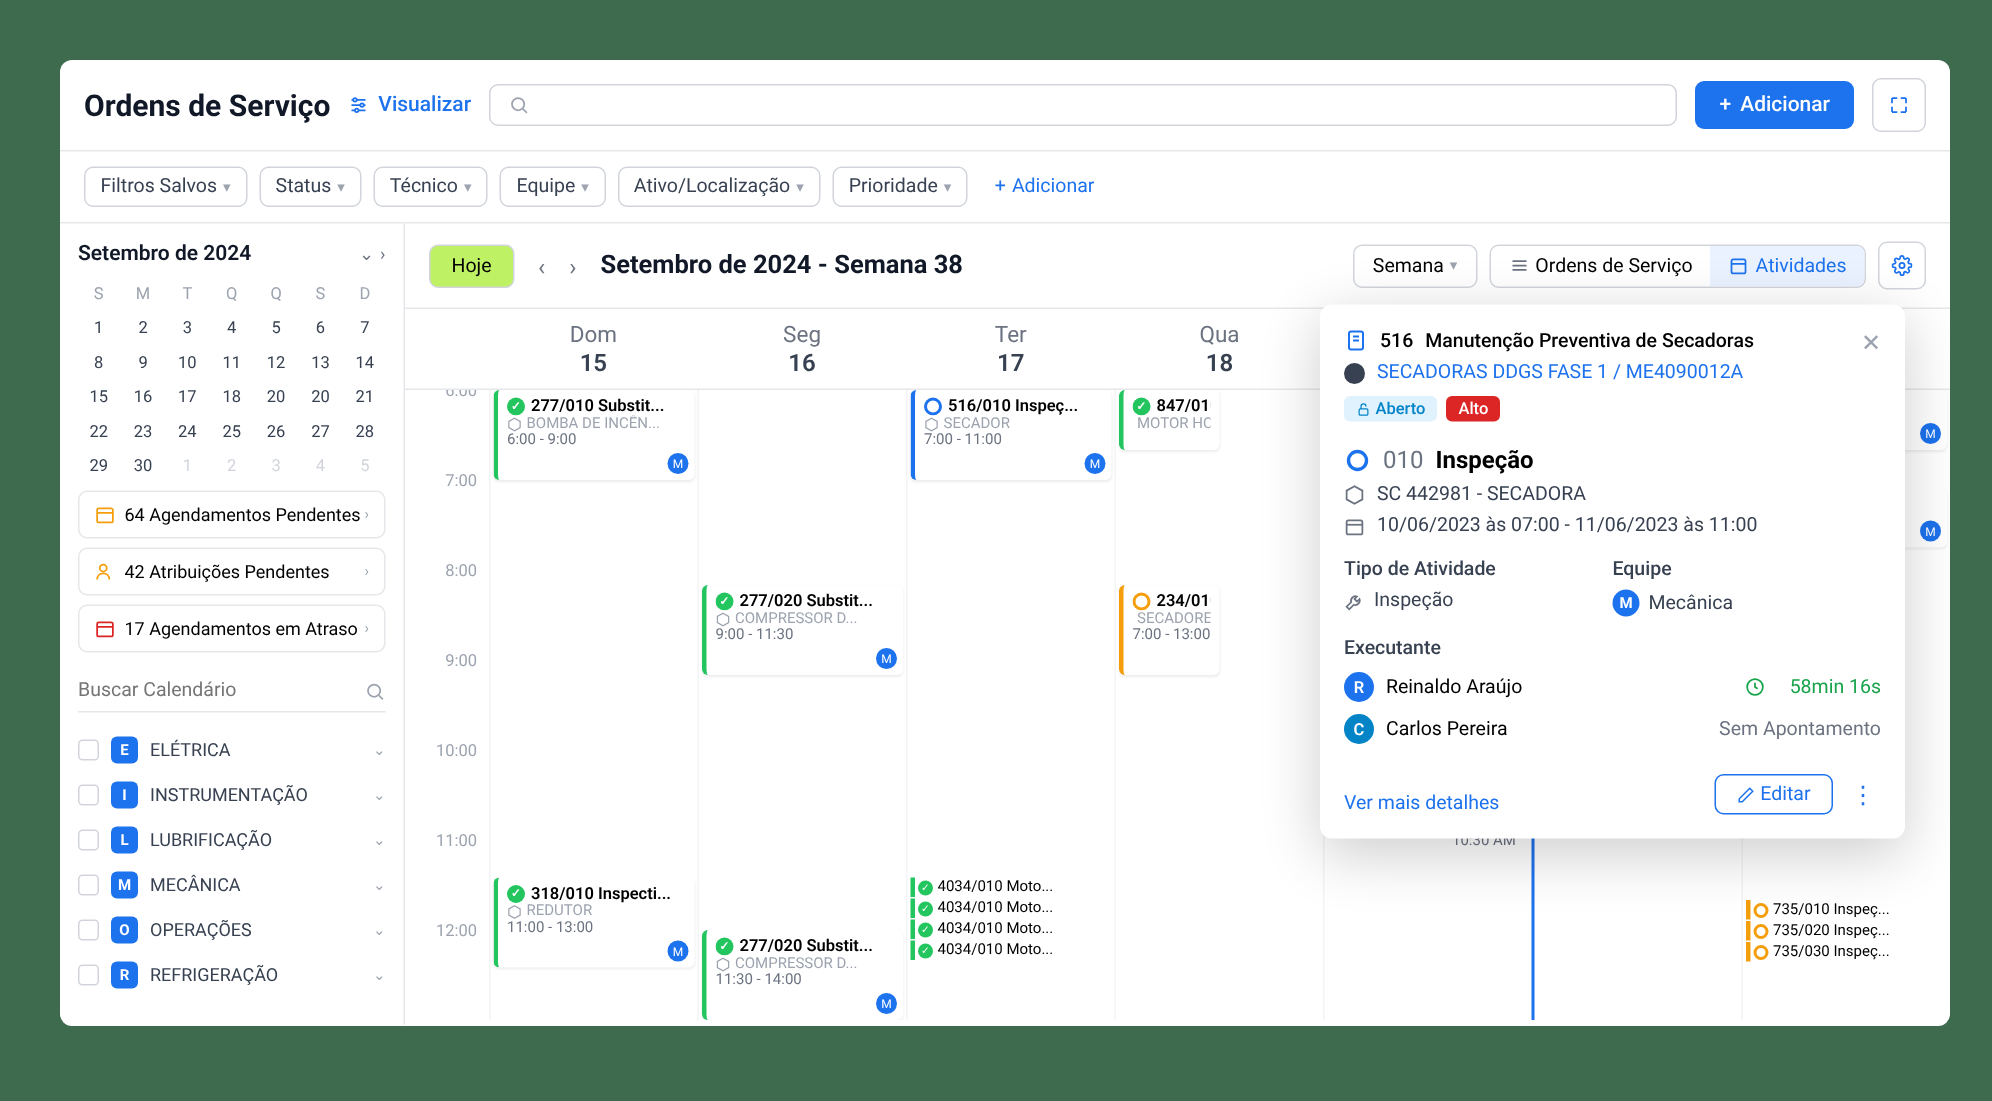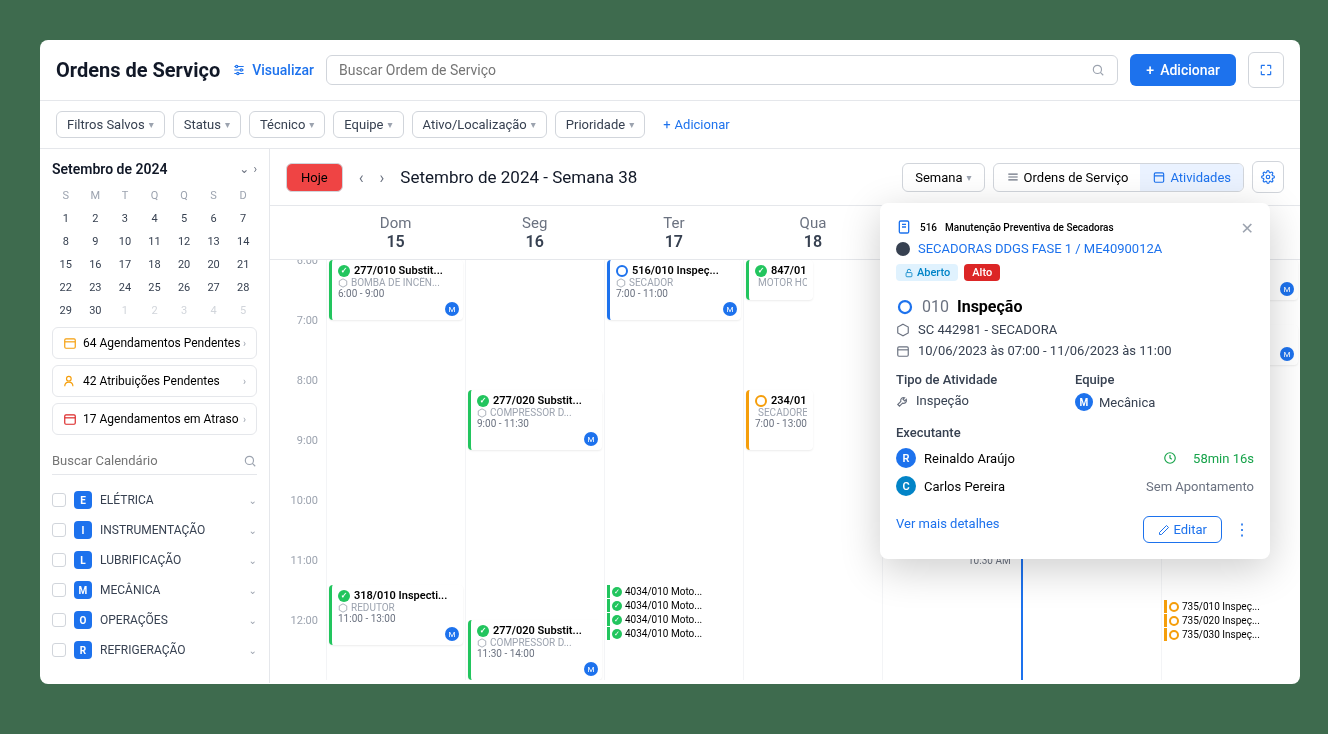--- a/index.html
+++ b/index.html
@@ -44,24 +44,24 @@
 
 .team-list { margin-top: 10px; }
 .team-item { display: flex; align-items: center; padding: 6px 0; gap: 8px; cursor: pointer; }
 .team-checkbox { width: 14px; height: 14px; border: 1px solid #d1d5db; border-radius: 3px; }
 .team-badge { width: 18px; height: 18px; border-radius: 4px; color: #fff; font-size: 10px; font-weight: 700; display: flex; align-items: center; justify-content: center; }
 .team-label { flex: 1; font-size: 12px; color: #374151; }
 
 
 .content-toolbar { display: flex; align-items: center; justify-content: space-between; padding: 12px 16px; border-bottom: 1px solid #e5e7eb; }
 .ct-left { display: flex; align-items: center; gap: 12px; }
-.today-btn { border: 1px solid #d1d5db; border-radius: 6px; padding: 6px 14px; font-size: 13px; background: #ef4444; cursor: pointer; }
+.today-btn { border: 1px solid #d1d5db; border-radius: 6px; padding: 6px 14px; font-size: 13px; background: #bef264; cursor: pointer; }
 .nav-arrows { display: flex; gap: 8px; }
 .nav-arrow { color: #6b7280; cursor: pointer; font-size: 16px; padding: 4px; }
-.week-label { font-size: 17px; font-weight: 400; color: #111827; }
+.week-label { font-size: 17px; font-weight: 700; color: #111827; }
 .ct-right { display: flex; align-items: center; gap: 8px; }
 .view-select { border: 1px solid #d1d5db; border-radius: 6px; padding: 6px 12px; font-size: 13px; display: flex; align-items: center; gap: 4px; cursor: pointer; }
 .tab-group { display: flex; border: 1px solid #d1d5db; border-radius: 6px; overflow: hidden; }
 .tab-item { padding: 6px 12px; font-size: 13px; cursor: pointer; display: flex; align-items: center; gap: 4px; }
 .tab-item.active { background: #eaf2ff; color: #1d72ed; }
 .gear-btn { border: 1px solid #d1d5db; border-radius: 6px; width: 32px; height: 32px; display: flex; align-items: center; justify-content: center; cursor: pointer; color: #1d72ed; }
 
 
 .week-header { display: flex; border-bottom: 1px solid #e5e7eb; }
 .time-col { width: 56px; }
@@ -85,21 +85,21 @@
 .status-green { background: #22c55e; }
 .status-blue { background: #fff; border: 2px solid #1d72ed; }
 .status-orange { background: #fff; border: 2px solid #f59e0b; }
 
 .mini-event { font-size: 10px; display: flex; align-items: center; gap: 3px; padding: 1px 2px; white-space: nowrap; overflow: hidden; border-left: 3px solid; margin-bottom: 1px; cursor: pointer; }
 .mini-event .status-icon { width: 10px; height: 10px; font-size: 7px; }
 
 
 .popup { position: absolute; top: 54px; right: 30px; width: 390px; background: #fff; border-radius: 8px; box-shadow: 0 10px 40px rgba(0,0,0,0.2); padding: 16px; z-index: 100; }
 .popup-header { display: flex; justify-content: space-between; align-items: flex-start; }
-.popup-title-row { display: flex; align-items: center; gap: 8px; font-size: 10px; font-weight: 500; }
+.popup-title-row { display: flex; align-items: center; gap: 8px; font-size: 13px; font-weight: 500; }
 .popup-subtitle { display: flex; align-items: center; gap: 8px; margin-top: 6px; }
 .popup-subtitle a { color: #1d72ed; font-size: 13px; text-decoration: none; }
 .popup-badges { display: flex; gap: 6px; margin-top: 8px; }
 .badge { padding: 2px 8px; border-radius: 4px; font-size: 11px; font-weight: 500; display: flex; align-items: center; gap: 3px; }
 .badge-open { background: #e0f2fe; color: #0284c7; }
 .badge-high { background: #dc2626; color: #fff; }
 .popup-section { margin-top: 16px; }
 .popup-activity-title { display: flex; align-items: center; gap: 8px; font-size: 16px; }
 .popup-activity-title .num { color: #6b7280; }
 .popup-activity-title .name { font-weight: 700; }
@@ -108,21 +108,21 @@
 .popup-col { flex: 1; }
 .popup-col-label { font-size: 13px; color: #374151; font-weight: 500; margin-bottom: 6px; }
 .popup-col-val { display: flex; align-items: center; gap: 6px; font-size: 13px; color: #374151; }
 .exec-list { margin-top: 14px; }
 .exec-label { font-size: 13px; color: #374151; font-weight: 500; margin-bottom: 8px; }
 .exec-row { display: flex; align-items: center; justify-content: space-between; margin-top: 8px; }
 .exec-left { display: flex; align-items: center; gap: 8px; font-size: 13px; }
 .exec-avatar { width: 20px; height: 20px; border-radius: 50%; color: #fff; font-size: 11px; font-weight: 600; display: flex; align-items: center; justify-content: center; }
 .exec-time { color: #16a34a; font-size: 13px; display: flex; align-items: center; gap: 16px; }
 .exec-none { color: #6b7280; font-size: 13px; }
-.popup-footer { display: flex; justify-content: space-between; align-items: flex-start; margin-top: 20px; }
+.popup-footer { display: flex; justify-content: space-between; align-items: flex-end; margin-top: 20px; }
 .popup-link { color: #1d72ed; font-size: 13px; cursor: pointer; }
 .popup-actions { display: flex; align-items: center; gap: 8px; }
 .edit-btn { border: 1px solid #1d72ed; color: #1d72ed; background: #fff; border-radius: 6px; padding: 5px 14px; font-size: 13px; display: flex; align-items: center; gap: 4px; cursor: pointer; }
 .more-btn { color: #1d72ed; cursor: pointer; padding: 4px; }
 .close-x { color: #9ca3af; cursor: pointer; font-size: 16px; }
 .chev { font-size: 10px; color: #9ca3af; }
 .icon-sm { width: 14px; height: 14px; }
 svg { display: block; }
 </style>
 </head>
@@ -137,21 +137,20 @@
           <line x1="4" y1="6" x2="20" y2="6"></line>
           <line x1="4" y1="12" x2="20" y2="12"></line>
           <line x1="4" y1="18" x2="20" y2="18"></line>
           <circle cx="8" cy="6" r="2" fill="#fff"></circle>
           <circle cx="16" cy="12" r="2" fill="#fff"></circle>
           <circle cx="10" cy="18" r="2" fill="#fff"></circle>
         </svg>
       <span>Visualizar</span>
     </div>
     <div class="search-box">
-      <input type="text" placeholder="Buscar Ordem de Serviço" style="">
       <svg class="icon-sm" viewBox="0 0 24 24" fill="none" stroke="#9ca3af" stroke-width="2">
           <circle cx="11" cy="11" r="7"></circle>
           <line x1="21" y1="21" x2="16" y2="16"></line>
         </svg>
     </div>
     <button class="add-btn">
       <span>+</span>
       <span>Adicionar</span>
     </button>
     <div class="expand-btn">

